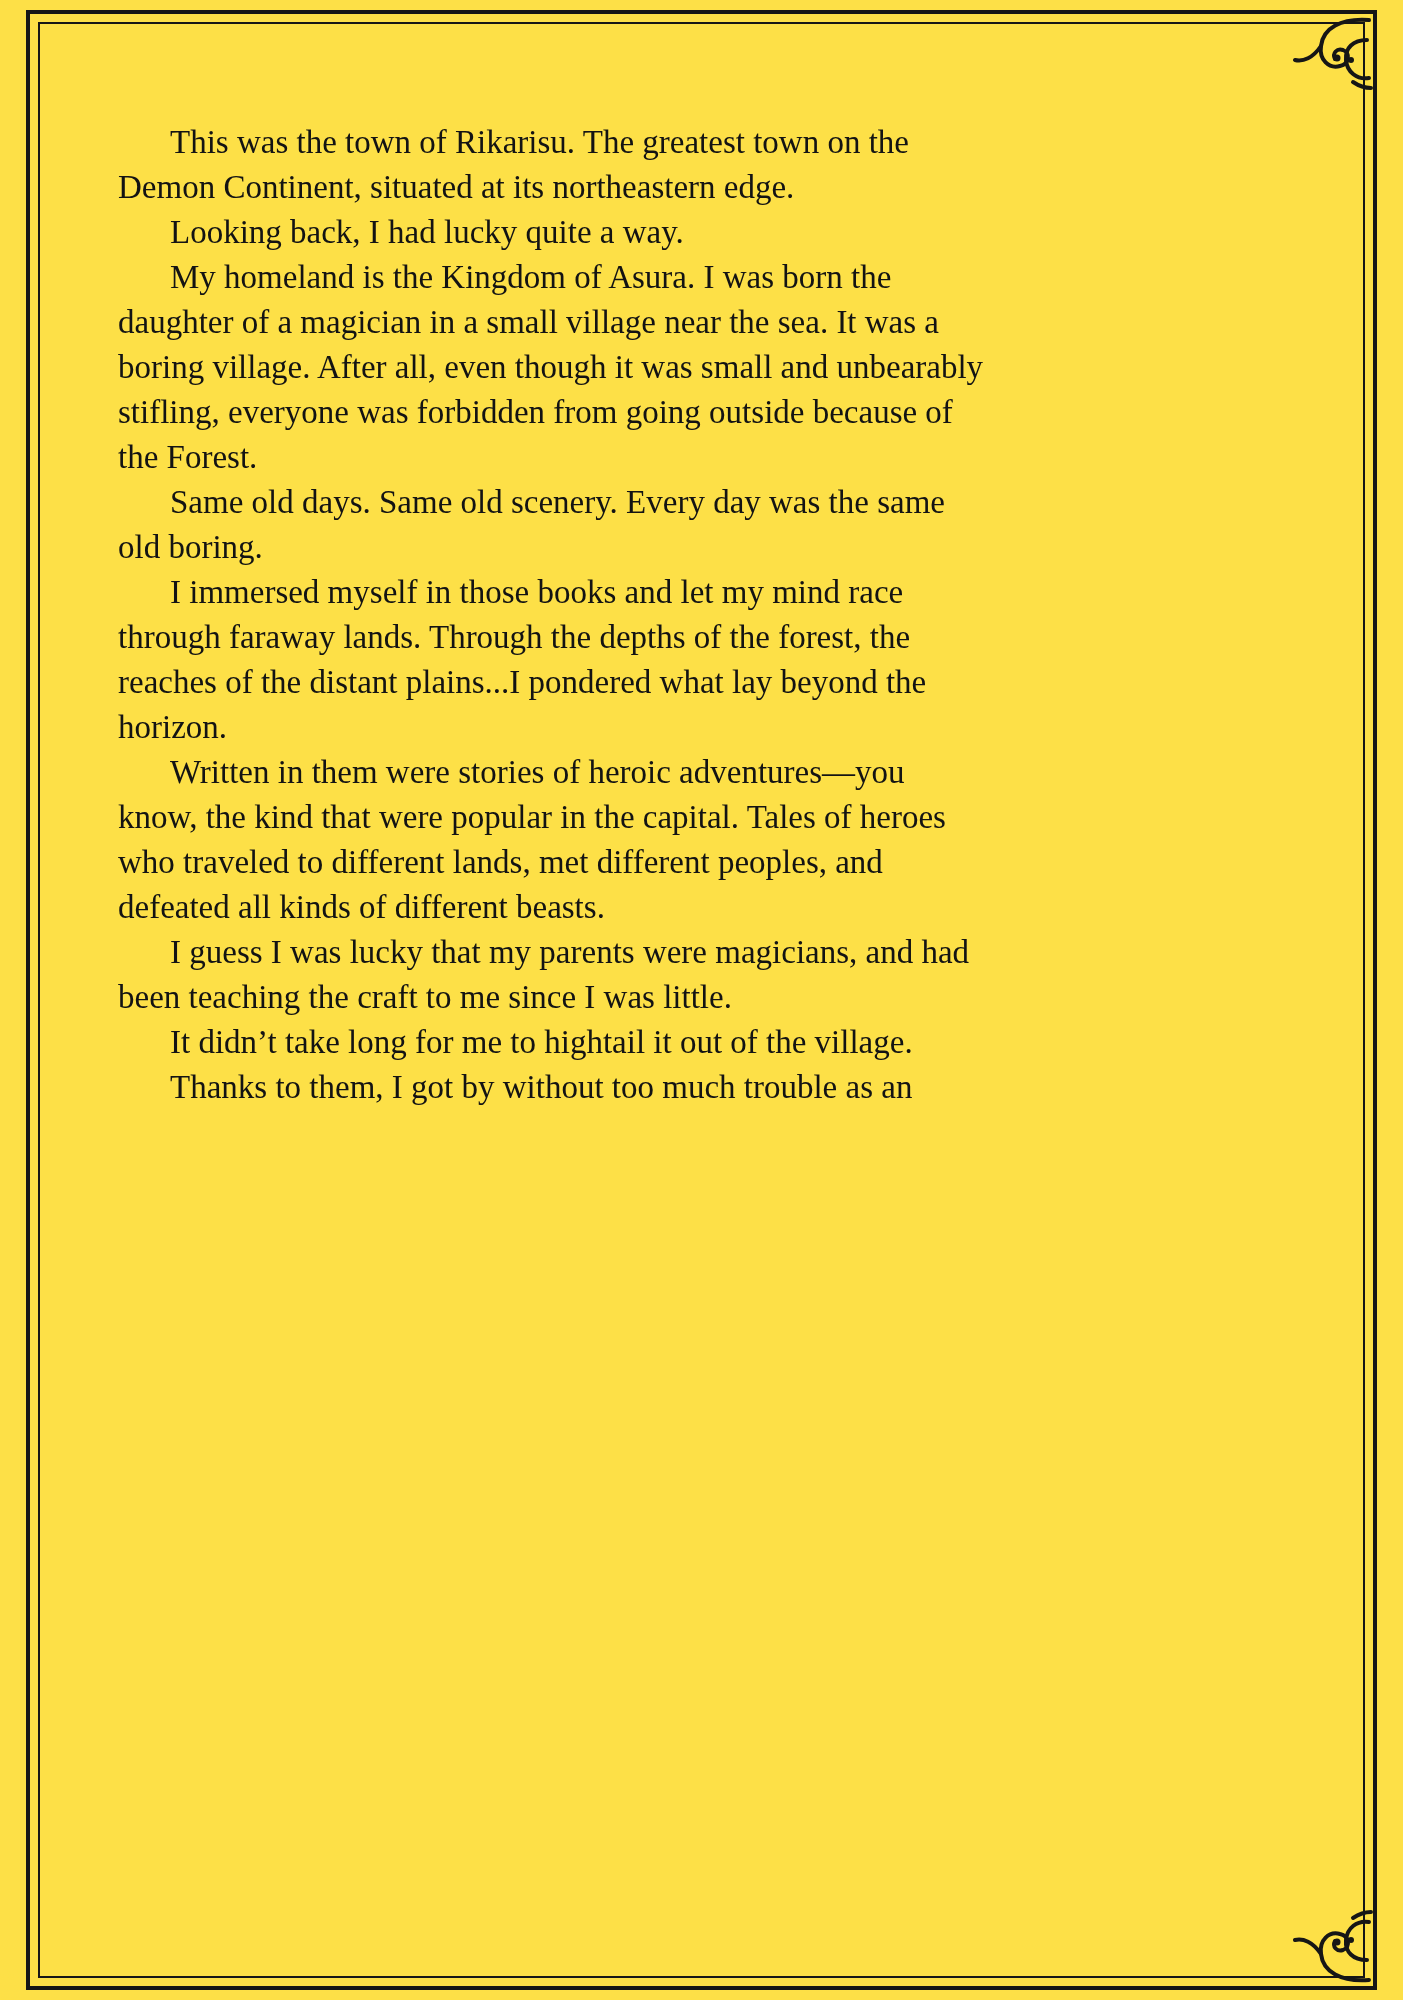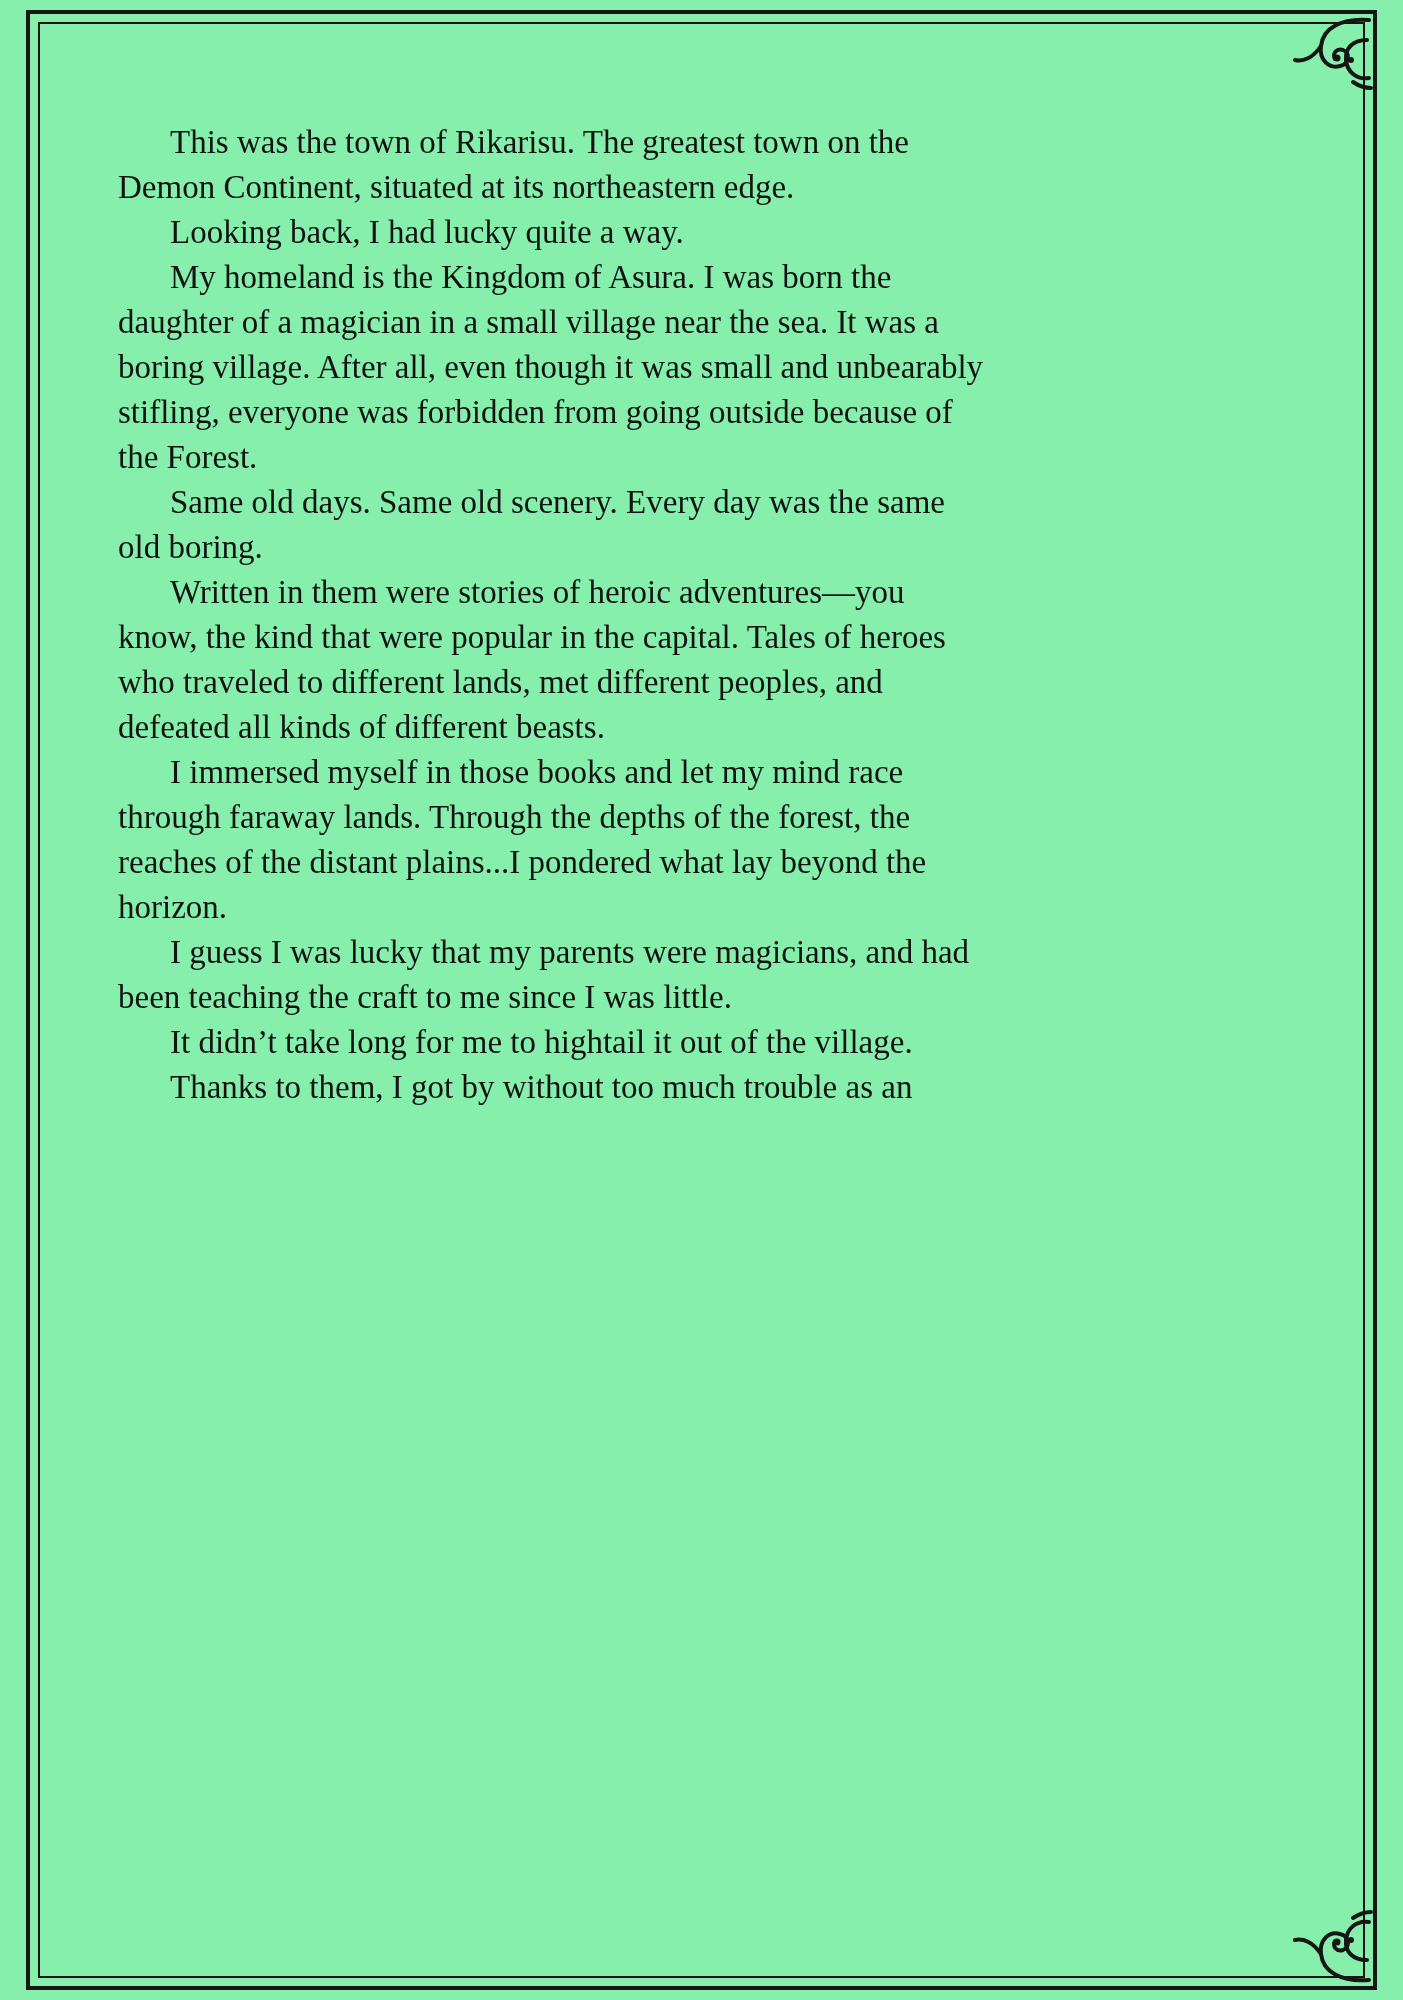--- a/index.html
+++ b/index.html
@@ -11,21 +11,21 @@
     height: 2000px;
     background: #ffffff;
     position: relative;
     overflow: hidden;
     font-family: "Liberation Serif", serif;
     color: #131313;
   }
   .page {
     position: absolute;
     inset: 0;
-    background: #86efac;
+    background: #fde047;
   }
   .frame-outer {
     position: absolute;
     top: 10px;
     left: 26px;
     right: 26px;
     bottom: 10px;
     border: 4px solid #161616;
     pointer-events: none;
   }
@@ -108,20 +108,20 @@
         <circle cx="58" cy="48" r="3"></circle>
       </g>
     </svg>
   </div>
 
   <div class="text-block">
       <p class="para">This was the town of Rikarisu. The greatest town on the Demon Continent, situated at its northeastern edge.</p>
       <p class="para">Looking back, I had lucky quite a way.</p>
       <p class="para">My homeland is the Kingdom of Asura. I was born the daughter of a magician in a small village near the sea. It was a boring village. After all, even though it was small and unbearably stifling, everyone was forbidden from going outside because of the Forest.</p>
       <p class="para">Same old days. Same old scenery. Every day was the same old boring.</p>
+      <p class="para">I immersed myself in those books and let my mind race through faraway lands. Through the depths of the forest, the reaches of the distant plains...I pondered what lay beyond the horizon.</p>
       <p class="para">Written in them were stories of heroic adventures—you know, the kind that were popular in the capital. Tales of heroes who traveled to different lands, met different peoples, and defeated all kinds of different beasts.</p>
-      <p class="para">I immersed myself in those books and let my mind race through faraway lands. Through the depths of the forest, the reaches of the distant plains...I pondered what lay beyond the horizon.</p>
       <p class="para">I guess I was lucky that my parents were magicians, and had been teaching the craft to me since I was little.</p>
       <p class="para">It didn’t take long for me to hightail it out of the village.</p>
       <p class="para">Thanks to them, I got by without too much trouble as an</p>
     </div>
 
 </div>
 
 </body></html>

